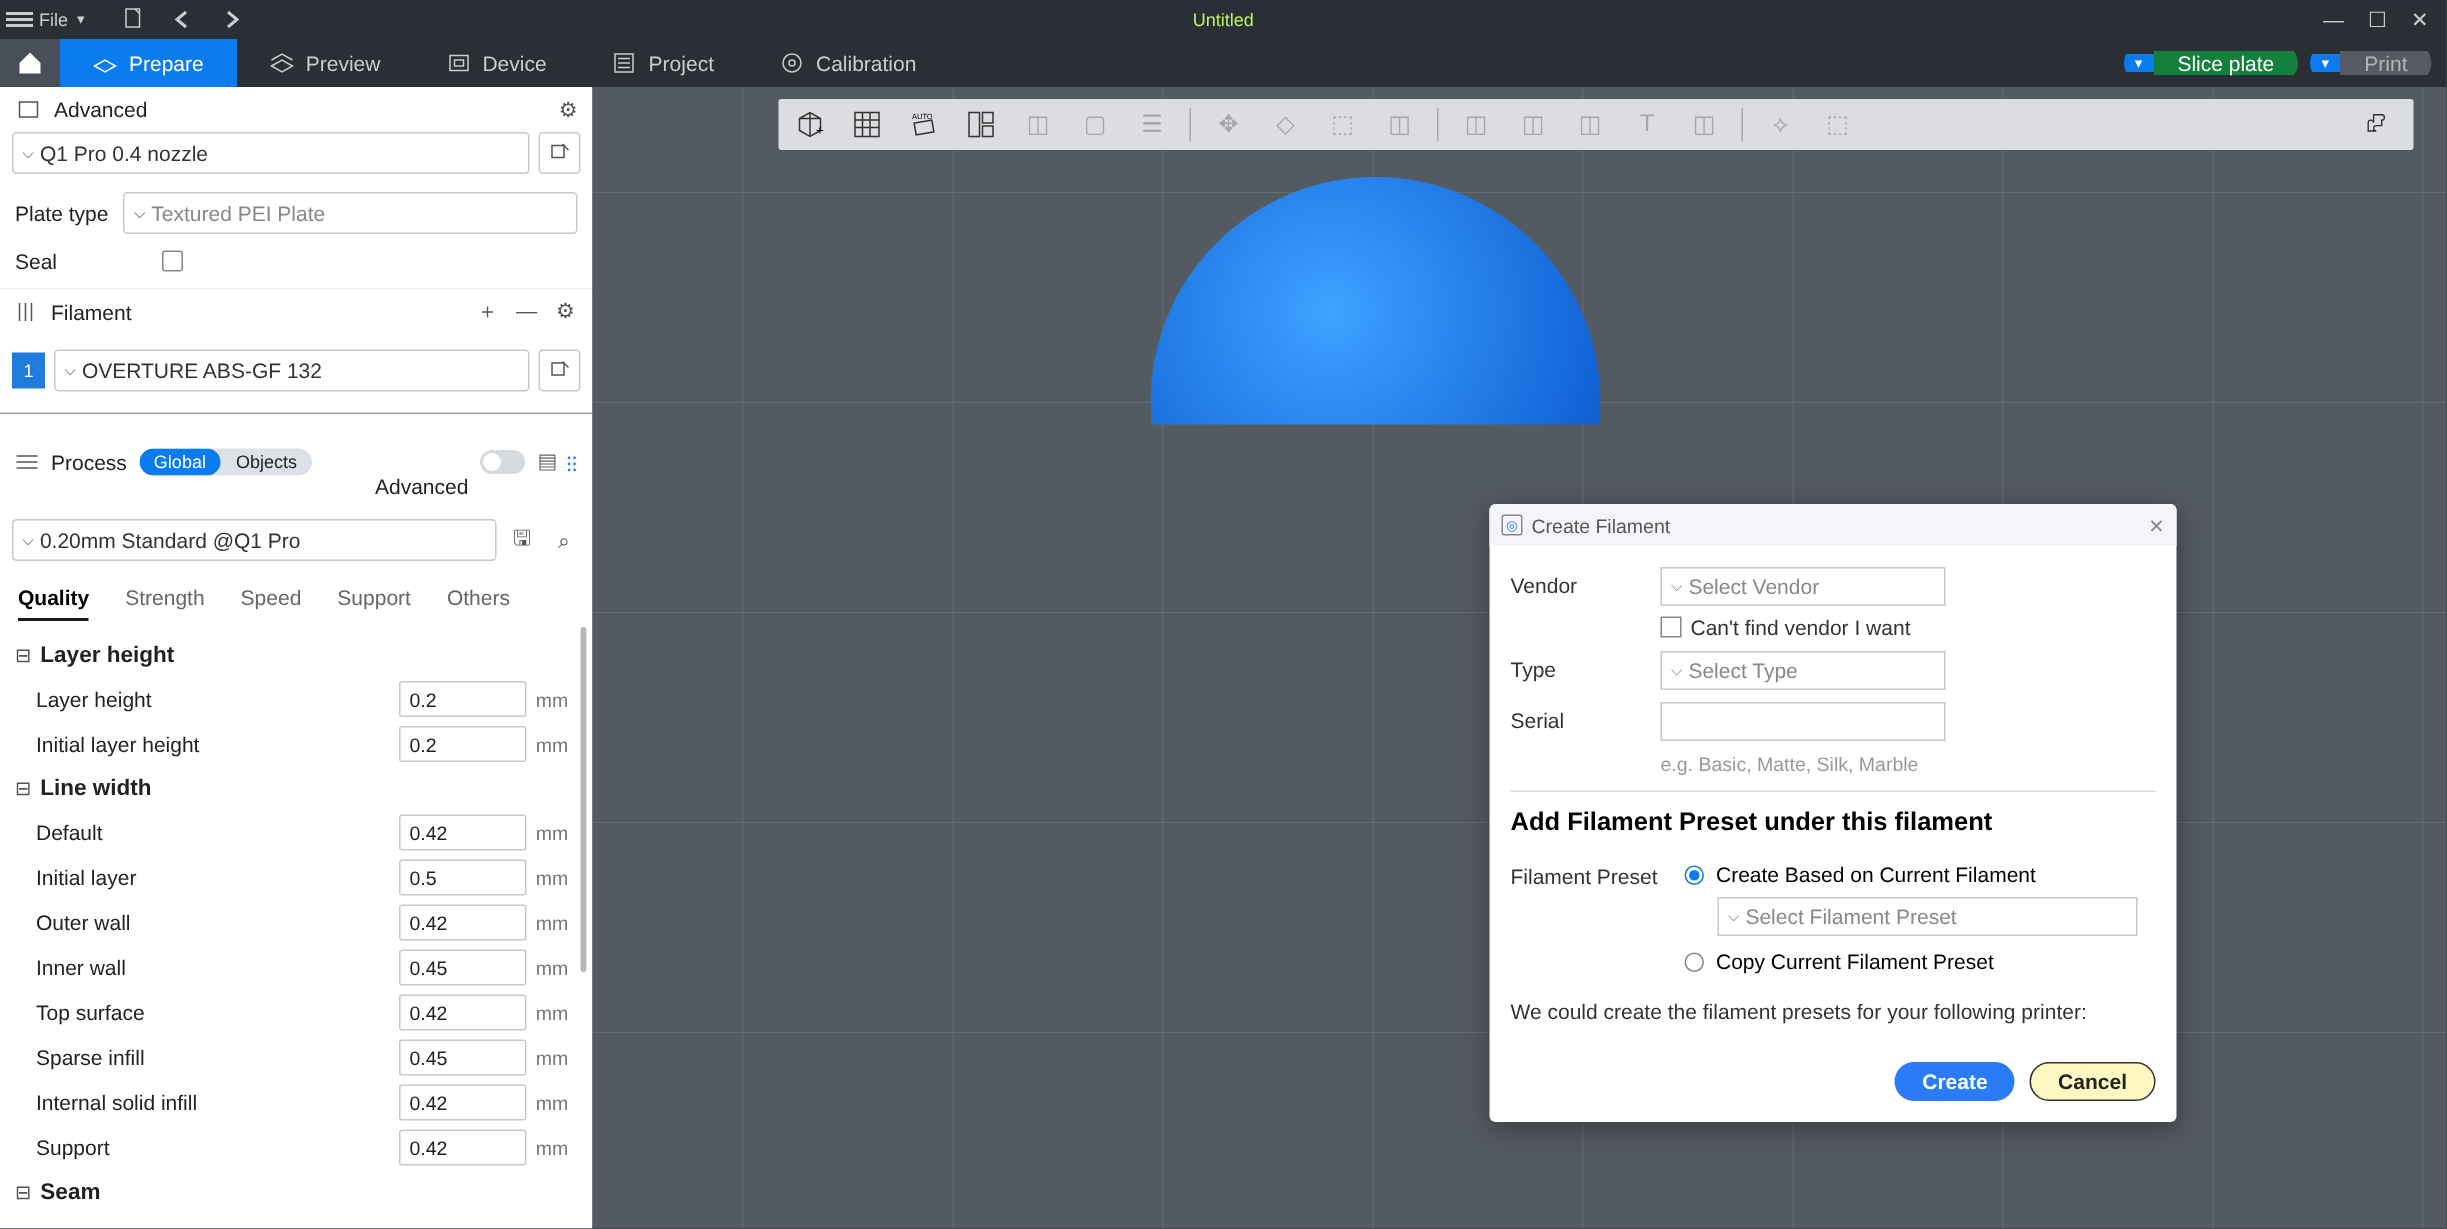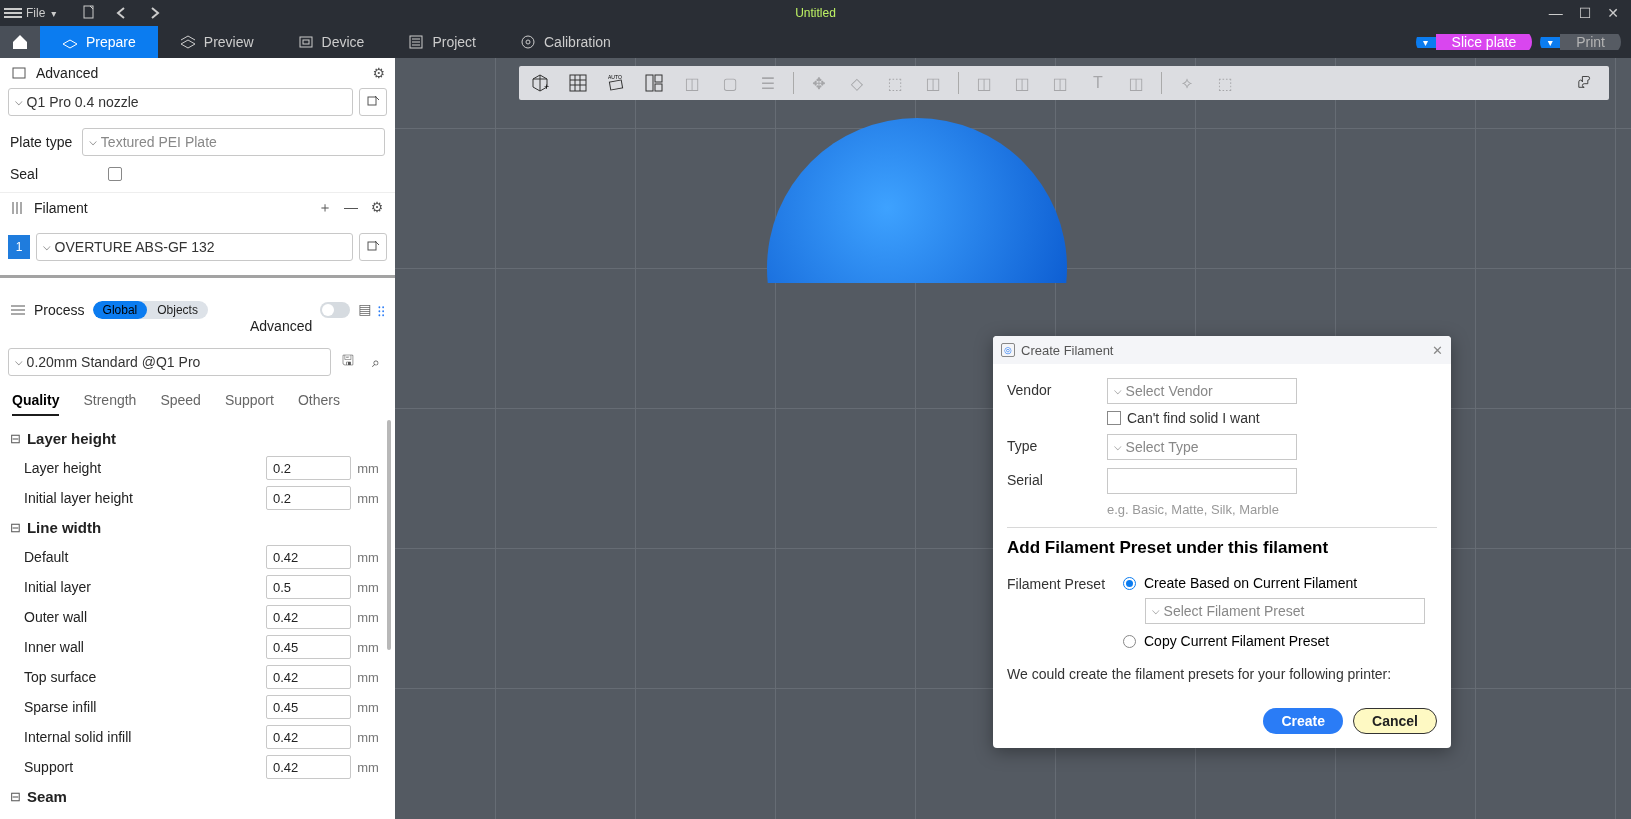--- a/index.html
+++ b/index.html
@@ -15,21 +15,21 @@
 .titlebar .winbtns span { font-size: 14px; }
 
 .navbar { height: 32px; background: #2a2e35; display: flex; align-items: center; color: #ccc; font-size: 14px; }
 .navbar .home-btn { width: 40px; height: 32px; background: #494f58; display: flex; align-items: center; justify-content: center; }
 .navbar .nav-item { padding: 0 22px; height: 32px; display: flex; align-items: center; gap: 8px; text-align: right; }
 .navbar .nav-item.active { background: #0b7cf0; color: #fff; }
 .navbar .nav-ico { width: 16px; height: 16px; display: inline-flex; align-items: center; justify-content: center; }
 .navbar .right-btns { margin-left: auto; display: flex; gap: 8px; padding-right: 10px; }
 .pill-btn { border-radius: 16px; height: 26px; display: flex; align-items: center; font-size: 14px; overflow: hidden; }
 .pill-btn .chevseg { width: 20px; background: #0b7cf0; display: flex; align-items: center; justify-content: center; color: #fff; font-size: 10px; }
-.pill-btn .mainseg { padding: 0 16px; background: #d946ef; color: #fff; }
+.pill-btn .mainseg { padding: 0 16px; background: #15803d; color: #fff; }
 .pill-btn.print .chevseg { background: #0b7cf0; }
 .pill-btn.print .mainseg { background: #565b63; color: #b4b4b4; }
 
 .content { display: flex; height: calc(100% - 58px); }
 .sidebar { width: 395px; background: #fff; display: flex; flex-direction: column; font-size: 14px; color: #222; overflow: hidden; }
 .sec-header { display: flex; align-items: center; padding: 6px 10px; gap: 8px; }
 .sec-header .hicon { width: 18px; height: 18px; display: flex; align-items: center; justify-content: center; color: #555; }
 .sec-header .gear { margin-left: auto; color: #555; }
 .dropdown { border: 1px solid #c8c8c8; border-radius: 3px; height: 28px; display: flex; align-items: center; padding: 0 6px; gap: 4px; color: #333; background: #fff; }
 .dropdown .chev { font-size: 10px; color: #666; }
@@ -41,24 +41,24 @@
 .seal-row { display: flex; align-items: center; padding: 6px 10px 10px 10px; gap: 10px; font-weight: 400; }
 .checkbox { width: 14px; height: 14px; border: 1px solid #888; border-radius: 2px; margin-left: 60px; }
 
 .filament-header { display: flex; align-items: center; padding: 6px 10px; gap: 8px; border-top: 1px solid #eee; }
 .filament-header .plusminus { margin-left: auto; display: flex; gap: 10px; color: #555; }
 .filament-header .iconsmall { width: 16px; display: flex; justify-content: center; }
 .filament-body { padding: 10px 8px 14px 8px; display: flex; gap: 6px; align-items: center; }
 .swatch { width: 22px; height: 24px; background: #1f7cdd; color: #fff; display: flex; align-items: center; justify-content: center; font-size: 12px; }
 .filament-body .dropdown { flex: 1; }
 
-.process-header { display: flex; align-items: center; padding: 8px 10px; gap: 8px; border-top: 3px solid #a3a3a3; }
+.process-header { display: flex; align-items: center; padding: 8px 10px; gap: 8px; border-top: 1px solid #a3a3a3; }
 .toggle-pill { border-radius: 12px; background: #dde2e8; display: flex; overflow: hidden; font-size: 12px; }
 .toggle-pill .tp-seg { padding: 2px 10px; }
-.toggle-pill .tp-seg.active { background: #0b7cf0; color: #000000; border-radius: 12px; }
+.toggle-pill .tp-seg.active { background: #0b7cf0; color: #ffffff; border-radius: 12px; }
 .process-header .adv-label { margin-left: auto; color: #222; margin-top: 32px; }
 .switch { width: 30px; height: 16px; background: #d6dbe0; border-radius: 8px; position: relative; }
 .switch::after { content: ""; width: 12px; height: 12px; background: #fff; border-radius: 50%; position: absolute; top: 2px; left: 2px; }
 .process-header .smicons { display: flex; gap: 6px; color: #666; font-size: 14px; }
 .process-body { padding: 6px 8px; display: flex; gap: 6px; }
 .process-body .dropdown { flex: 1; }
 .process-body .ib { width: 22px; display: flex; align-items: center; justify-content: center; color: #555; }
 
 .tabs { display: flex; gap: 24px; padding: 10px 12px 0 12px; color: #666; font-size: 14px; }
 .tab { padding-bottom: 6px; }
@@ -420,21 +420,21 @@
       <div class="modal-body">
         <div class="formrow">
           <div class="flabel">Vendor</div>
           <div>
             <div class="finput">
                 <span class="chev">⌵</span>
                 <span>Select Vendor</span>
               </div>
             <div class="fcheck">
                 <div class="fcheckbox"></div>
-                <span>Can't find solid I want</span>
+                <span>Can't find vendor I want</span>
               </div>
           </div>
         </div>
         <div class="formrow">
           <div class="flabel">Type</div>
           <div class="finput">
               <span class="chev">⌵</span>
               <span>Select Type</span>
             </div>
         </div>

